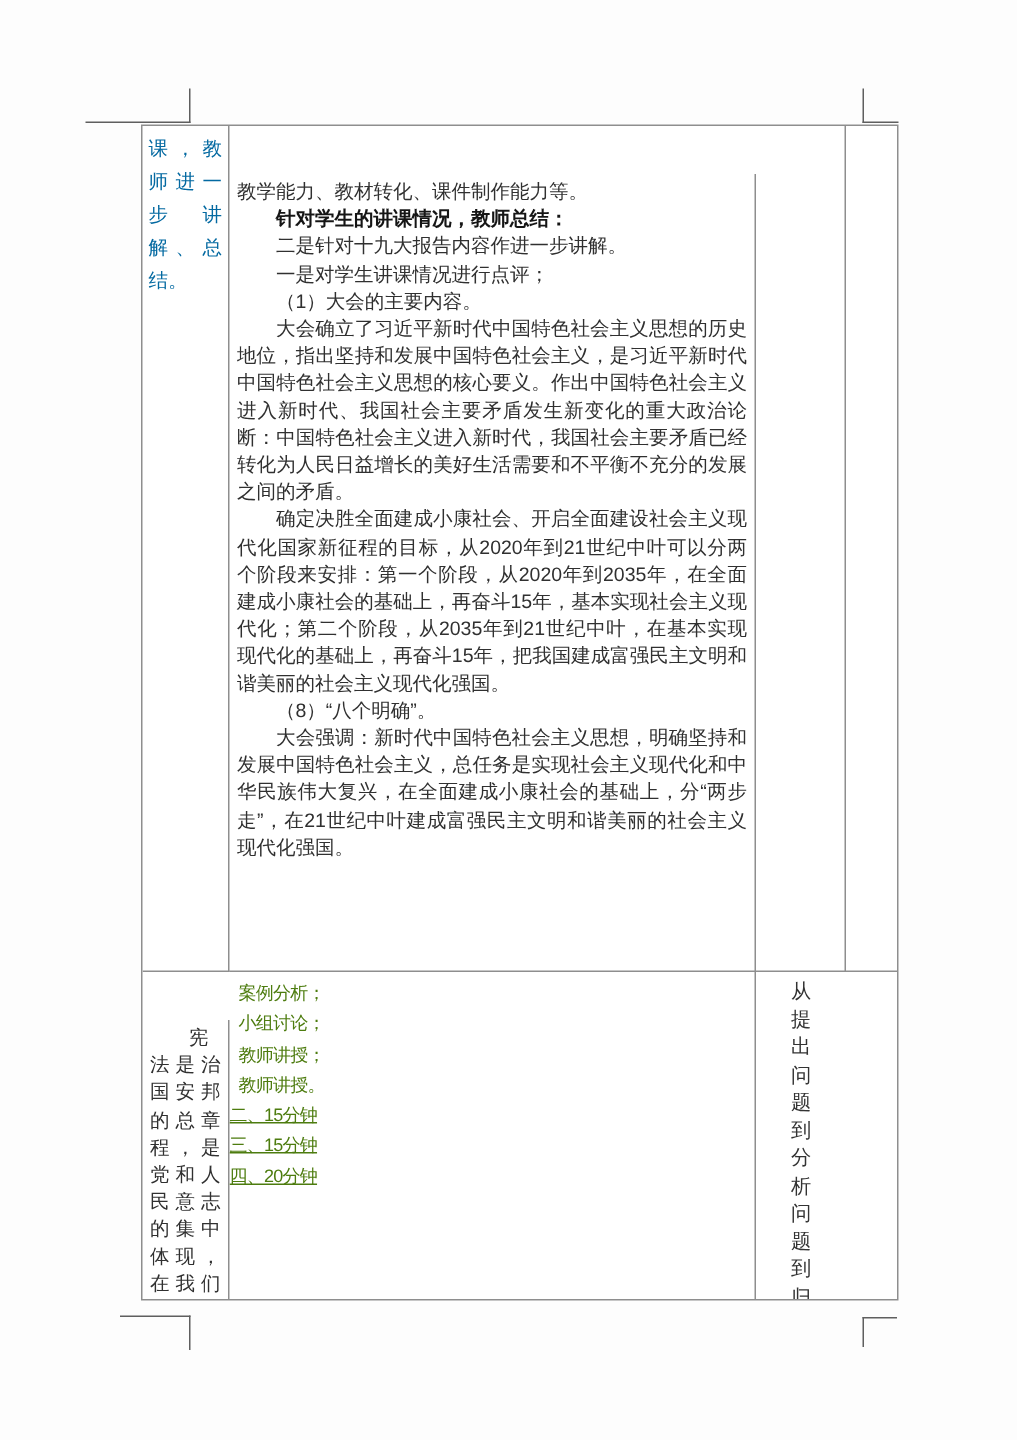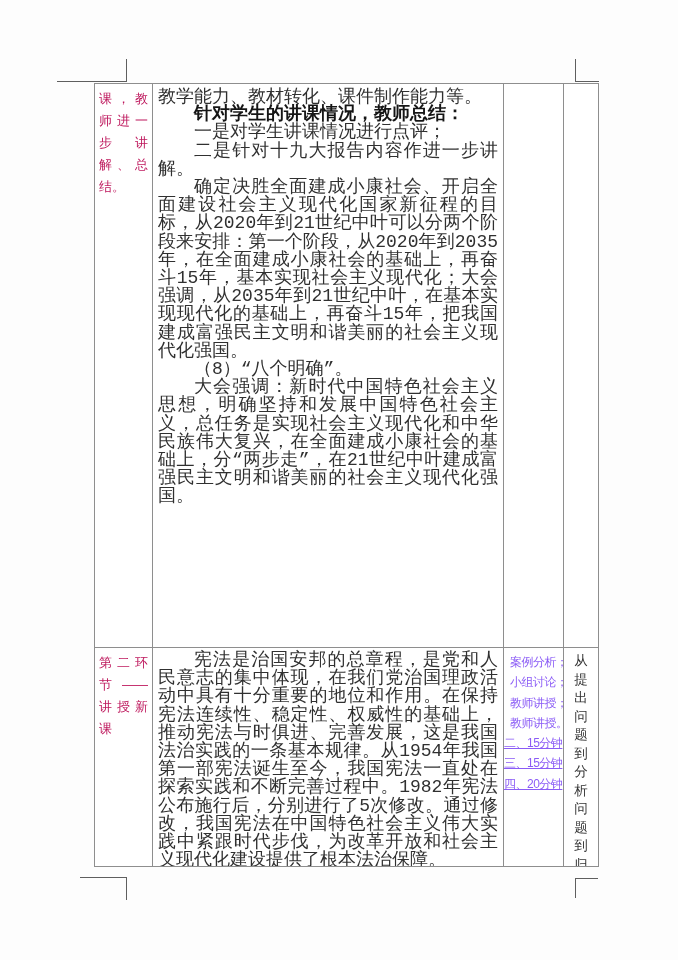--- a/index.html
+++ b/index.html
@@ -19,35 +19,35 @@
     grid-template-columns:58px 351px 60px 34px;
     grid-template-rows:564px 1fr;
     overflow:hidden;
   }
   .cell{box-sizing:border-box;overflow:hidden;}
   .br{border-right:1px solid #8e8e8e;}
   .bb{border-bottom:1px solid #8e8e8e;}
   
   .stage{
     padding:4px 4px;font-size:13px;line-height:22px;
-    text-align:justify;text-justify:inter-ideograph;color:#be185d;
+    text-align:justify;text-justify:inter-ideograph;color:#0369a1;
   }
   .stage p{margin:0;}
   
   .content{
-    padding:3px 5px 0 5px;font-size:18px;line-height:18.2px;
-    text-align:justify;text-justify:inter-ideograph;color:#303030;
+    padding:3px 5px 0 5px;font-size:13px;line-height:18.2px;
+    text-align:justify;text-justify:inter-ideograph;color:#303030;margin-top:32px;
   }
   .para{margin:0;}
-  .ind{text-indent:2em;font-family:Liberation Mono, monospace;}
+  .ind{text-indent:2em;}
   .b{font-weight:bold;color:#151515;}
   
   .methods{
     padding:4px 1px 0 6px;font-size:12px;line-height:20.3px;
-    letter-spacing:-0.5px;color:#8b5cf6;white-space:nowrap;
+    letter-spacing:-0.5px;color:#4d7c0f;white-space:nowrap;
   }
   .methods div{margin:0;}
   .methods .hang{margin-left:-6px;text-decoration:underline;}
   
   .process{
     padding:4px 0 0 0;font-size:13.5px;line-height:18.5px;
     text-align:center;color:#333;
   }
   .process div{margin:0;}
 </style>
@@ -64,32 +64,31 @@
 <div class="mark" style="left:575px;top:878px;width:1px;height:20px;"></div>
 
 <div class="doc-table">
 
   <div class="cell stage br bb">
     <p>课，教师进一步讲解、总结。</p>
   </div>
   <div class="cell content br bb">
       <p class="para">教学能力、教材转化、课件制作能力等。</p>
       <p class="para ind b">针对学生的讲课情况，教师总结：</p>
+      <p class="para ind">二是针对十九大报告内容作进一步讲解。</p>
       <p class="para ind">一是对学生讲课情况进行点评；</p>
-      <p class="para ind">二是针对十九大报告内容作进一步讲解。</p>
-      <p class="para ind">确定决胜全面建成小康社会、开启全面建设社会主义现代化国家新征程的目标，从2020年到21世纪中叶可以分两个阶段来安排：第一个阶段，从2020年到2035年，在全面建成小康社会的基础上，再奋斗15年，基本实现社会主义现代化；大会强调，从2035年到21世纪中叶，在基本实现现代化的基础上，再奋斗15年，把我国建成富强民主文明和谐美丽的社会主义现代化强国。</p>
+      <p class="para ind">（1）大会的主要内容。</p>
+      <p class="para ind">大会确立了习近平新时代中国特色社会主义思想的历史地位，指出坚持和发展中国特色社会主义，是习近平新时代中国特色社会主义思想的核心要义。作出中国特色社会主义进入新时代、我国社会主要矛盾发生新变化的重大政治论断：中国特色社会主义进入新时代，我国社会主要矛盾已经转化为人民日益增长的美好生活需要和不平衡不充分的发展之间的矛盾。</p>
+      <p class="para ind">确定决胜全面建成小康社会、开启全面建设社会主义现代化国家新征程的目标，从2020年到21世纪中叶可以分两个阶段来安排：第一个阶段，从2020年到2035年，在全面建成小康社会的基础上，再奋斗15年，基本实现社会主义现代化；第二个阶段，从2035年到21世纪中叶，在基本实现现代化的基础上，再奋斗15年，把我国建成富强民主文明和谐美丽的社会主义现代化强国。</p>
       <p class="para ind">（8）“八个明确”。</p>
       <p class="para ind">大会强调：新时代中国特色社会主义思想，明确坚持和发展中国特色社会主义，总任务是实现社会主义现代化和中华民族伟大复兴，在全面建成小康社会的基础上，分“两步走”，在21世纪中叶建成富强民主文明和谐美丽的社会主义现代化强国。</p>
     </div>
   <div class="cell methods br bb"></div>
   <div class="cell process bb"></div>
 
-  <div class="cell stage br">
-    <p>第二环节——讲授新课</p>
-  </div>
   <div class="cell content br">
       <p class="para ind">宪法是治国安邦的总章程，是党和人民意志的集中体现，在我们党治国理政活动中具有十分重要的地位和作用。在保持宪法连续性、稳定性、权威性的基础上，推动宪法与时俱进、完善发展，这是我国法治实践的一条基本规律。从1954年我国第一部宪法诞生至今，我国宪法一直处在探索实践和不断完善过程中。1982年宪法公布施行后，分别进行了5次修改。通过修改，我国宪法在中国特色社会主义伟大实践中紧跟时代步伐，为改革开放和社会主义现代化建设提供了根本法治保障。</p>
       <p class="para ind">为全面贯彻党的十九大精神、更好地发挥宪法在新时代坚持和发展中国特色社会主义中的重大作用，需要对宪法作出适</p>
     </div>
   <div class="cell methods br">
       <div class="">案例分析；</div>
       <div class="">小组讨论；</div>
       <div class="">教师讲授；</div>
       <div class="">教师讲授。</div>
       <div class="hang">二、15分钟</div>

